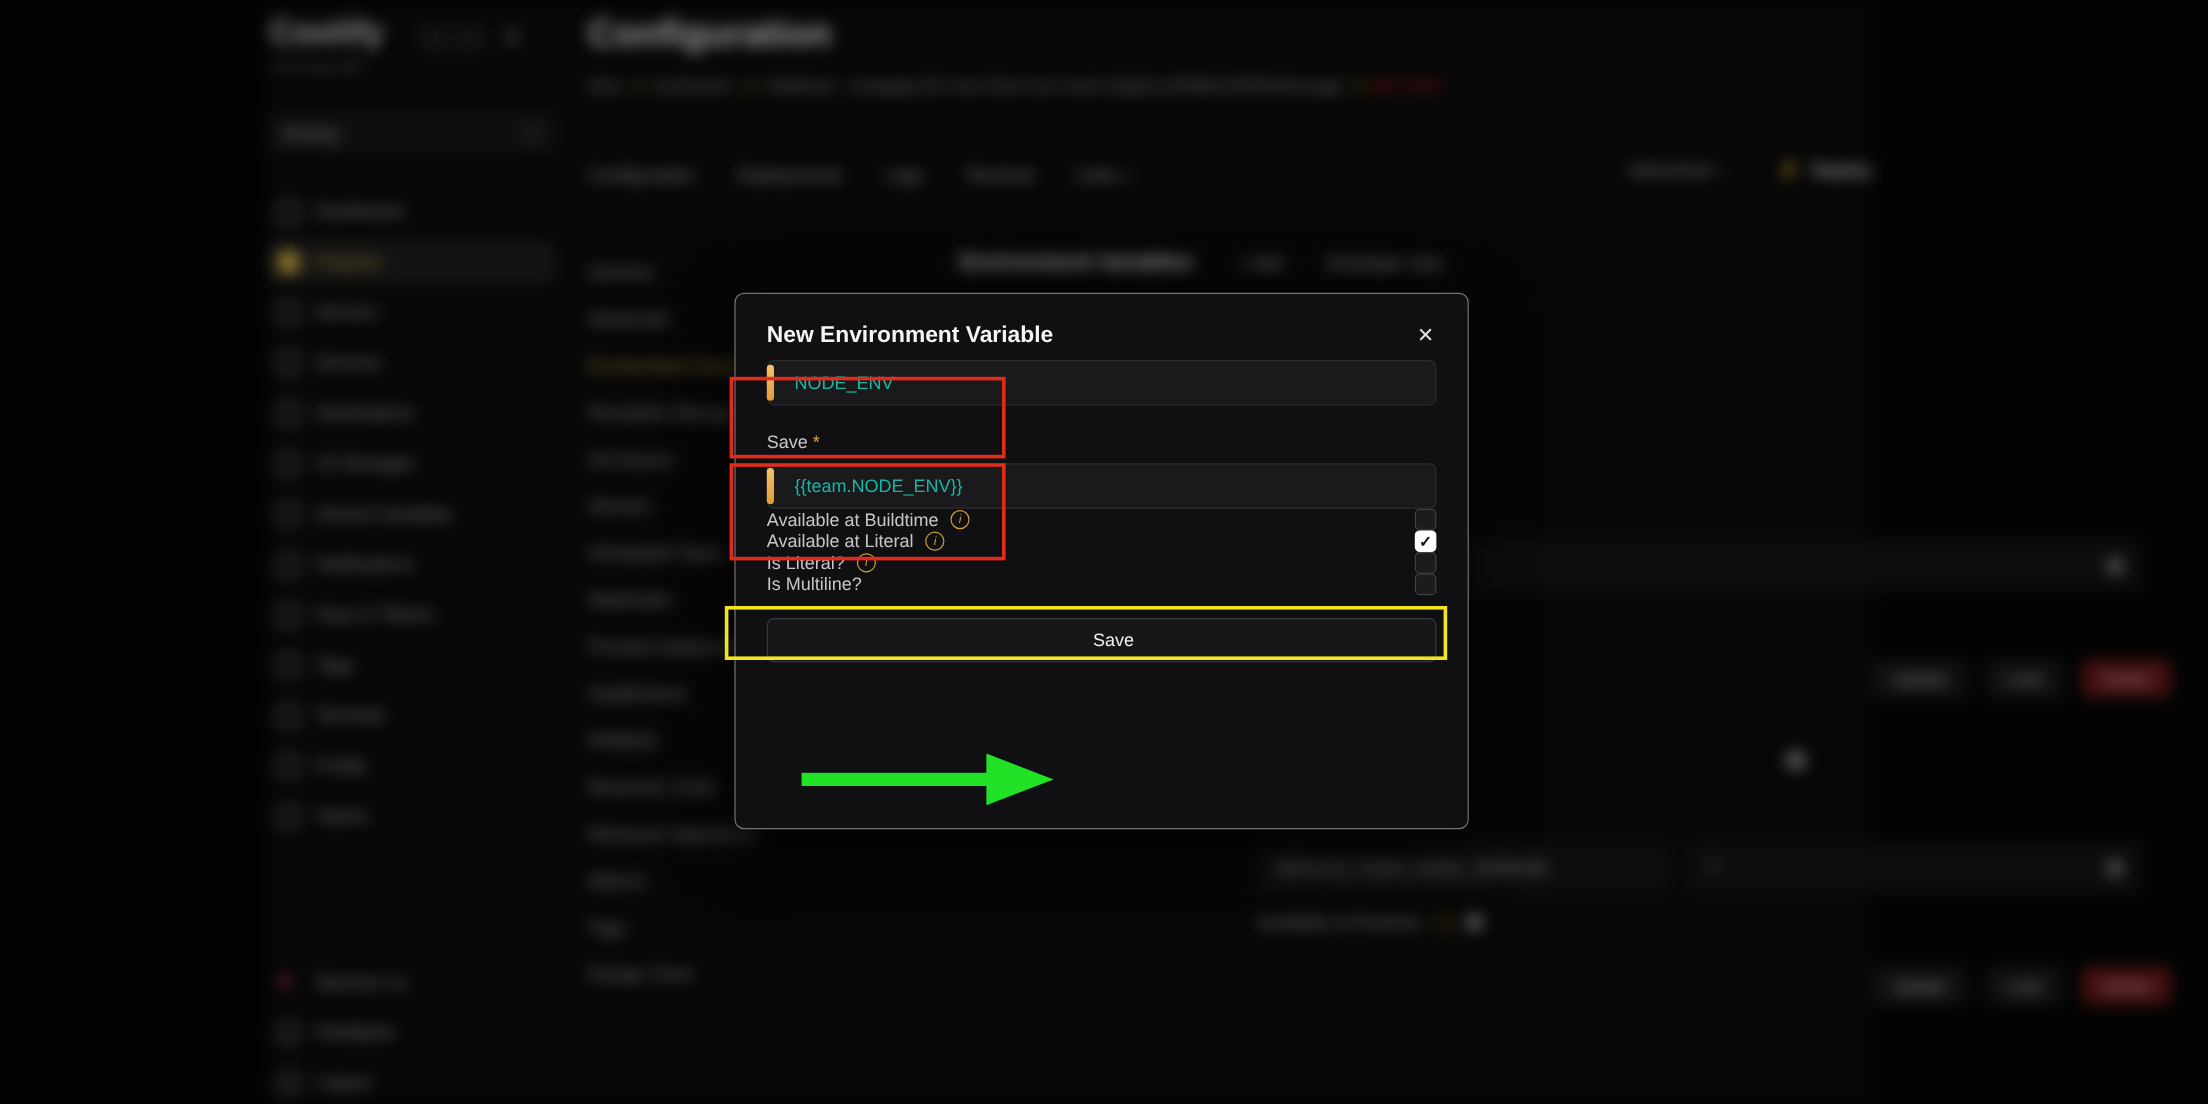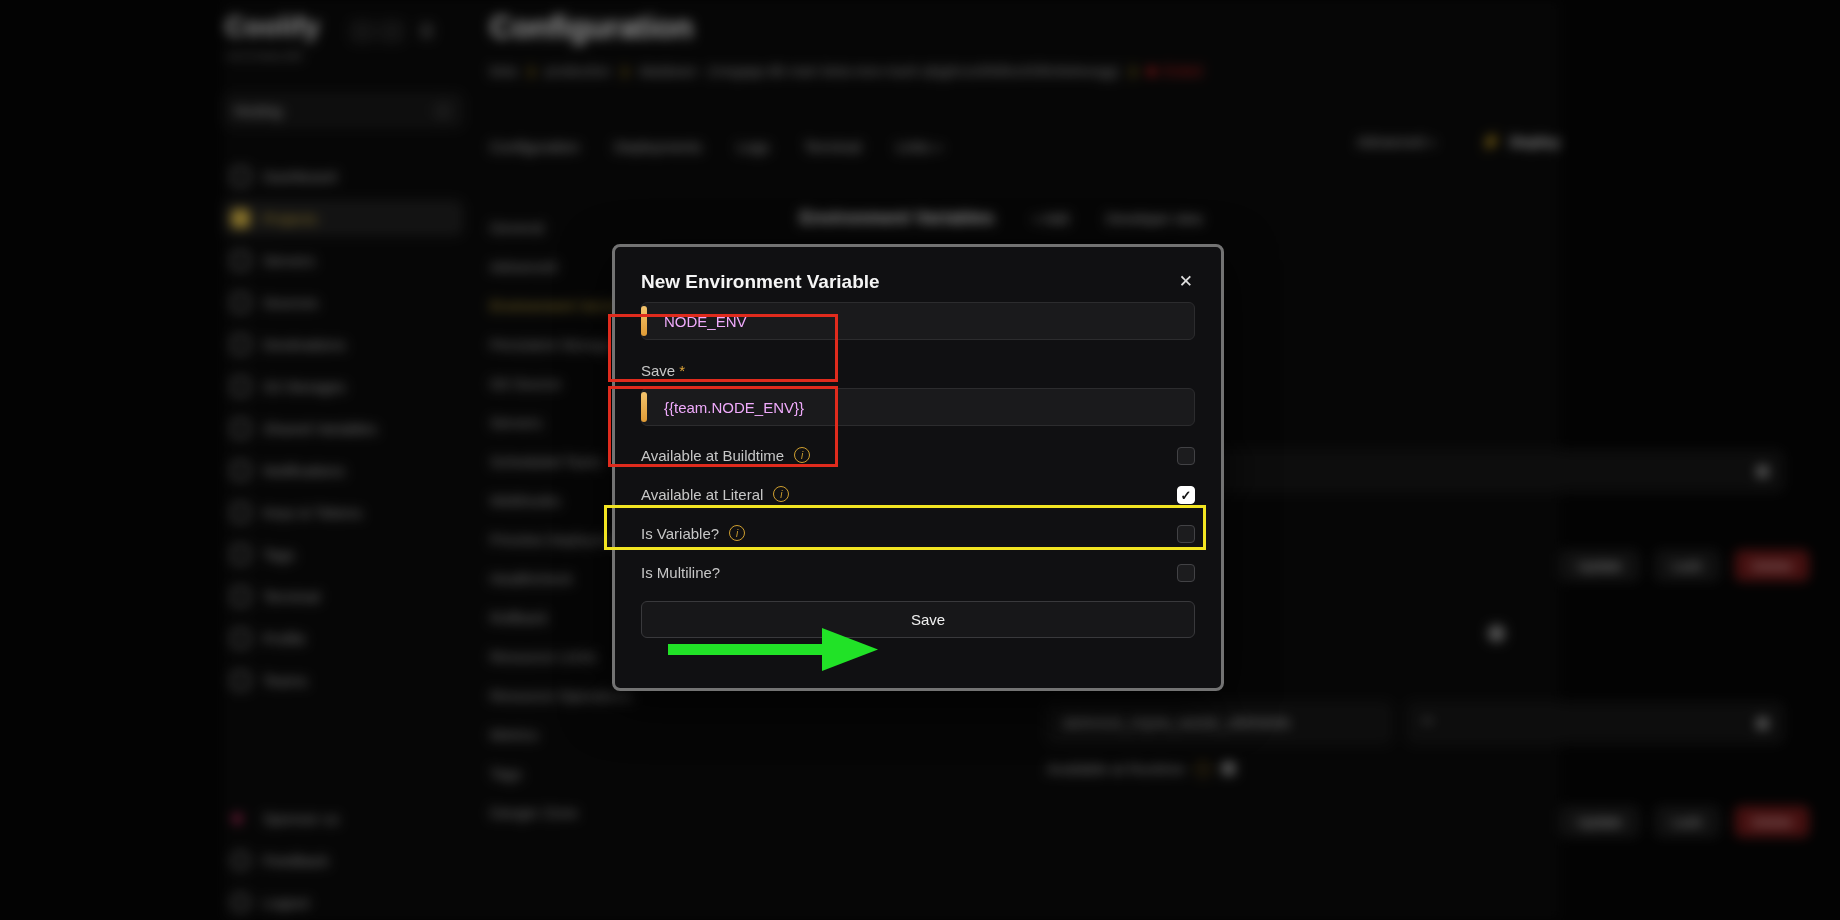--- a/index.html
+++ b/index.html
@@ -63,30 +63,30 @@
   .br1 { left:1070px; top:550px; } .br2 { left:1070px; top:806px; }
   .g-btn { height:31px; padding:0 16px; background:#1b1b1b; border:1px solid #2e2e2e; border-radius:6px; color:#dcdcdc; font-size:14px; display:flex; align-items:center; }
   .g-btn.danger { background:#701a1a; border-color:#7e2020; color:#eecaca; }
   .rt-row { position:absolute; left:557px; top:760px; display:flex; align-items:center; gap:11px; color:#b5b5b5; font-size:15px; }
   .stray-circ { position:absolute; left:998px; top:625px; width:17px; height:17px; border-radius:50%; background:#8f8f8f; }
   .lock-sm { width:13px; height:13px; border-radius:3px; background:#9a9a9a; }
 
   .dim { position:absolute; inset:0; background:rgba(0,0,0,0.38); }
 
   
-  .modal { position:absolute; left:612px; top:244px; width:612px; height:447px; background:#101012; border:3px solid #737373; border-radius:8px; box-shadow:0 14px 50px rgba(0,0,0,.75); padding:24px 26px 0 26px; }
+  .modal { position:absolute; left:612px; top:244px; width:612px; height:447px; background:#101012; border:1px solid #737373; border-radius:8px; box-shadow:0 14px 50px rgba(0,0,0,.75); padding:24px 26px 0 26px; }
   .m-head { display:flex; justify-content:space-between; align-items:flex-start; }
   .m-title { font-size:19px; font-weight:bold; color:#f5f5f5; }
   .m-close { font-size:17px; color:#e0e0e0; cursor:pointer; padding:0 2px; }
   .f-label { margin-top:22px; font-size:15px; color:#c7c7c7; }
   .f-label .req { color:#e0a63a; margin-left:4px; }
   .f-input { position:relative; margin-top:9px; height:38px; background:#1a1a1c; border:1px solid #2c2c2e; border-radius:6px; display:flex; align-items:center; }
   .accent-bar { position:absolute; left:-1px; top:3px; bottom:3px; width:6px; border-radius:4px; background:linear-gradient(#f3c46d,#e09b35); }
-  .f-input .val { margin-left:22px; font-size:15px; color:#f0abfc; }
-  .chk-row { margin-top:21px; display:flex; gap:10px; }
+  .f-input .val { margin-left:22px; font-size:15px; color:#14b8a6; }
+  .chk-row { display:flex; align-items:center; gap:10px; }
   .chk-label { font-size:15px; color:#c7c7c7; }
   .info { width:16px; height:16px; border:1.4px solid #cf9f2f; border-radius:50%; color:#cf9f2f; font-size:10px; display:flex; align-items:center; justify-content:center; font-style:italic; }
   .chk { margin-left:auto; width:18px; height:18px; border-radius:4px; background:#1c1c1e; border:1.5px solid #424245; }
   .chk.on { background:#ffffff; border-color:#ffffff; color:#111; font-size:13px; font-weight:bold; display:flex; align-items:center; justify-content:center; }
   .save-btn { margin-top:19px; height:37px; background:#171719; border:1px solid #39393c; border-radius:6px; display:flex; align-items:center; justify-content:center; font-size:15px; color:#f0f0f0;padding-left:20px; }
 
   
   .ann { position:absolute; pointer-events:none; }
   .red1 { left:608px; top:314px; width:230px; height:68px; border:3px solid #e02b1d; }
   .red2 { left:608px; top:386px; width:230px; height:81px; border:3px solid #e02b1d; }
@@ -303,21 +303,21 @@
 
     <div class="chk-row">
       <span class="chk-label">Available at Literal</span>
       <span class="info">i</span>
       <span class="chk on">
           <span>✓</span>
         </span>
     </div>
 
     <div class="chk-row">
-      <span class="chk-label">Is Variable?</span>
+      <span class="chk-label">Is Literal?</span>
       <span class="info">i</span>
       <span class="chk"></span>
     </div>
 
     <div class="chk-row">
       <span class="chk-label">Is Multiline?</span>
       <span class="chk"></span>
     </div>
 
     <div class="save-btn">Save</div>

